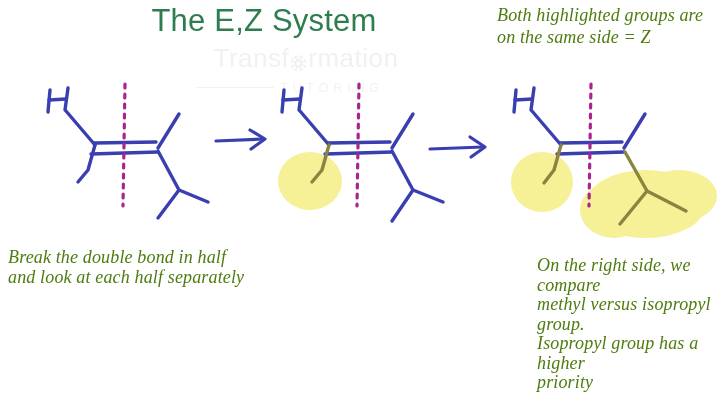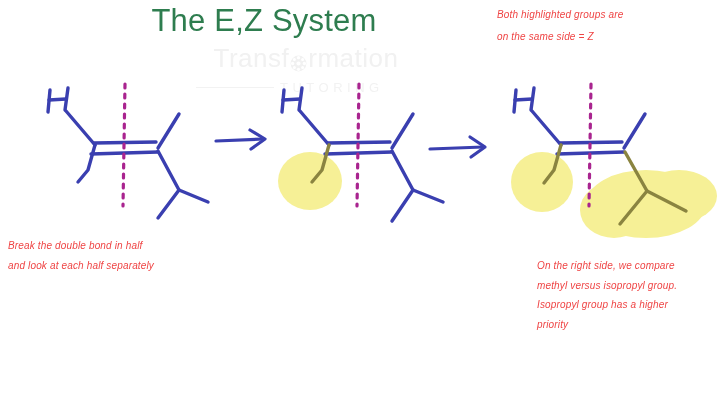--- a/index.html
+++ b/index.html
@@ -37,30 +37,30 @@
     font-family:"Liberation Sans","DejaVu Sans",sans-serif;
     font-size:13px;letter-spacing:4.5px;color:#f2f2f2;
     display:flex;align-items:center;justify-content:flex-start;gap:6px;
     padding-right:4px;
   }
   #watermark .wm-rule{display:block;width:78px;height:1px;background:#f2f2f2;}
 
   
   .hand{
     position:absolute;
-    font-family:Liberation Sans, sans-serif;
+    font-family:Liberation Serif, serif;
     font-style:italic;
-    font-size:10px;
+    font-size:18px;
     line-height:19.5px;
-    color:#ef4444;
+    color:#4d7c0f;
     letter-spacing:.15px;
     white-space:pre-line;
   }
   #note-top-right{left:497px;top:4px;width:215px;line-height:22px;}
-  #caption-1{left:8px;top:236px;width:250px;}
+  #caption-1{left:8px;top:248px;width:250px;}
   #caption-2{left:278px;top:236px;width:235px;}
   #caption-3{left:513px;top:256px;width:208px;margin-left:24px;}
 
   .mol{position:absolute;}
   #mol-1{left:28px;top:78px;}
   #mol-2{left:262px;top:78px;}
   #mol-3{left:494px;top:78px;}
   .arrow{position:absolute;}
   #arrow-1{left:214px;top:126px;}
   #arrow-2{left:428px;top:132px;}

